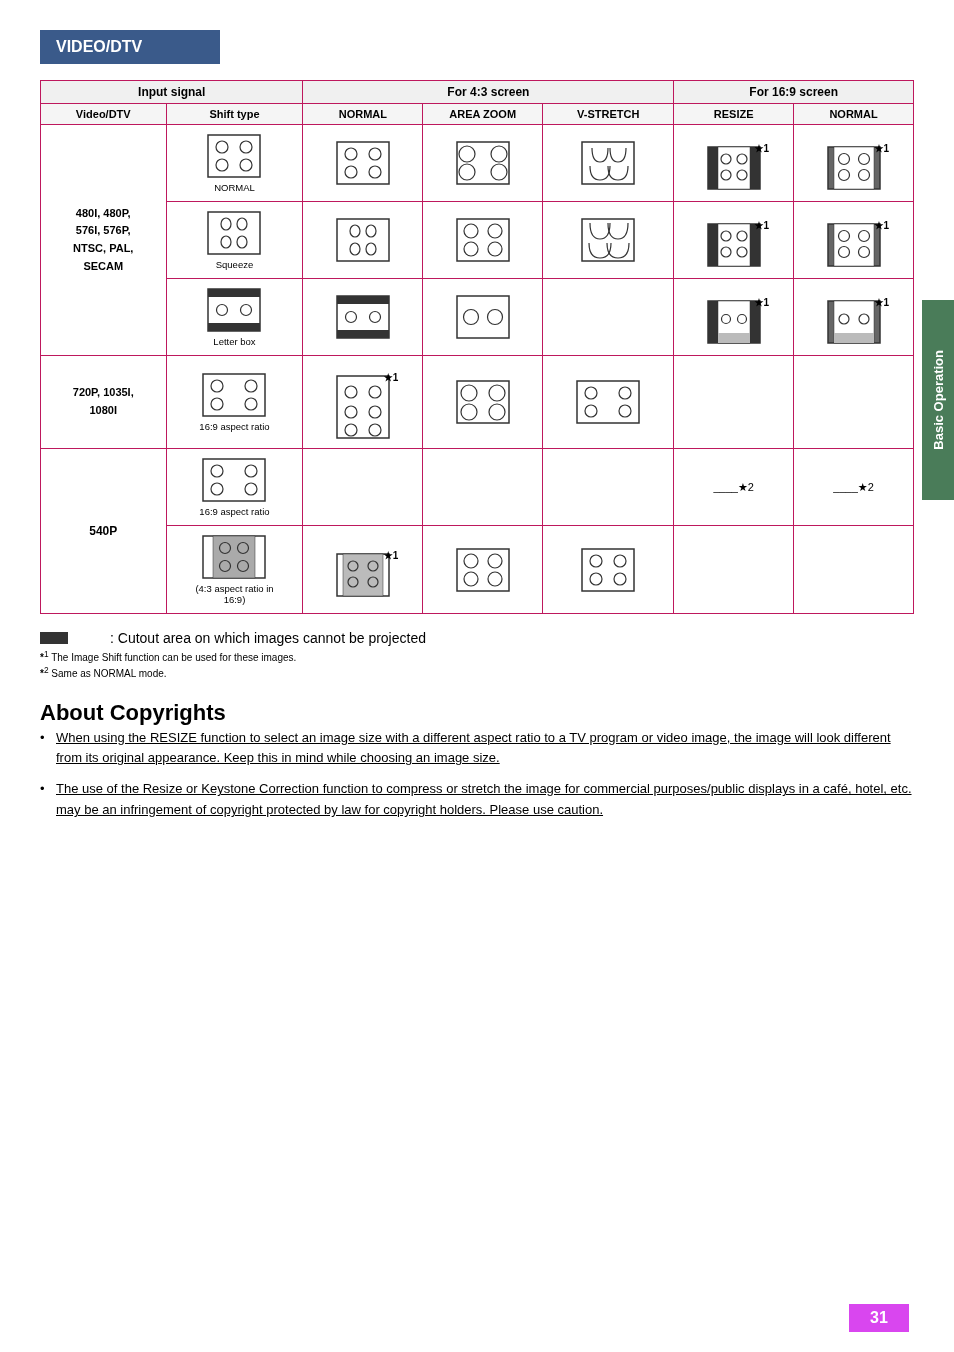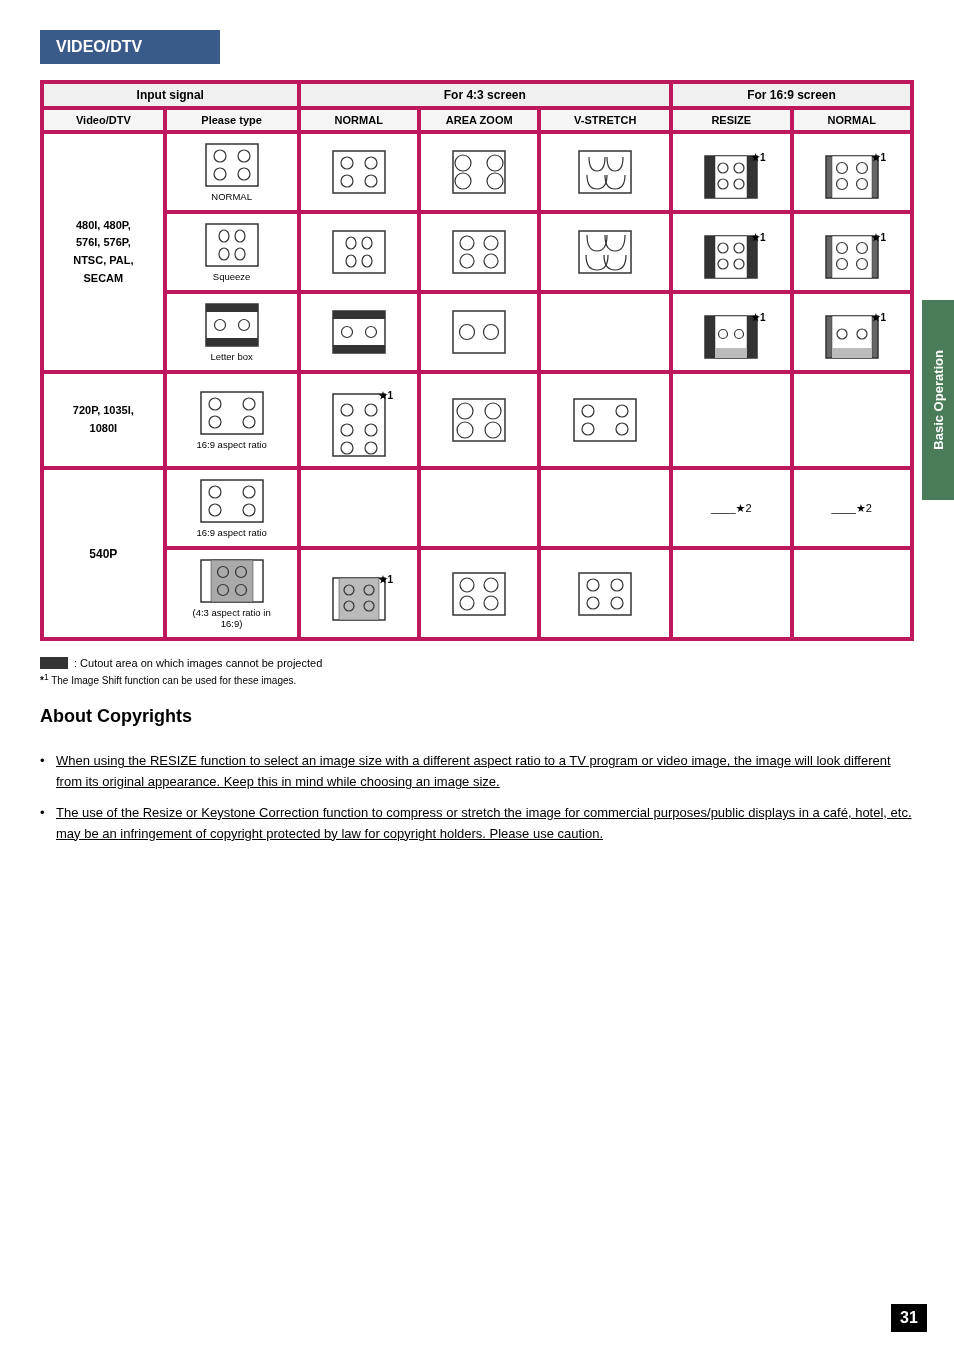--- a/index.html
+++ b/index.html
@@ -37,26 +37,26 @@
       font-weight: bold;
       writing-mode: vertical-rl;
       transform: rotate(180deg);
       white-space: nowrap;
     }
 
     
     .page-number {
       position: absolute;
       bottom: 20px;
-      right: 27px;
+      right: 45px;
       font-size: 16px;
       font-weight: bold;
-      background: #000000;
+      background: #d946ef;
       color: white;
-      width: 36px;
+      width: 60px;
       height: 28px;
       display: flex;
       align-items: center;
       justify-content: center;
     }
 
     
     .section-title {
       background: #3a5a8a;
       color: white;
@@ -70,21 +70,21 @@
 
     
     .main-table {
       width: 100%;
       border-collapse: collapse;
       border: 1px solid #888;
       margin-bottom: 16px;
     }
 
     .main-table th, .main-table td {
-      border: 4px solid #be185d;
+      border: 1px solid #be185d;
       text-align: center;
       padding: 4px 20px;
       vertical-align: middle;
       font-size: 11px;
     }
 
     .main-table .header-row th {
       background: #f0f0f0;
       font-weight: bold;
       font-size: 11px;
@@ -118,21 +118,22 @@
     
     .footnote-area {
       margin-top: 10px;
       margin-bottom: 20px;
     }
 
     .footnote-line {
       display: flex;
       align-items: center;
       margin-bottom: 3px;
-      font-size: 11px;
+      font-size: 14px;
+      gap: 36px;
     }
 
     .legend-black {
       width: 28px;
       height: 12px;
       background: #333;
       display: inline-block;
       margin-right: 6px;
       flex-shrink: 0;
     }
@@ -142,23 +143,23 @@
       height: 12px;
       background: #bbb;
       border: 1px solid #999;
       display: inline-block;
       margin-right: 6px;
       flex-shrink: 0;
     }
 
     
     .copyrights-title {
-      font-size: 18px;
+      font-size: 22px;
       font-weight: bold;
-      margin-bottom: 24px;
+      margin-bottom: 2px;
       margin-top: 20px;
     }
 
     .bullet-list {
       list-style: none;
       padding-left: 0;
       text-decoration: underline;
     }
 
     .bullet-list li {
@@ -197,21 +198,21 @@
   <table class="main-table">
 
     <thead>
       <tr class="header-row">
         <th colspan="2" style="font-weight:bold; font-size:12px;">Input signal</th>
         <th colspan="3" style="font-weight:bold; font-size:12px;">For 4:3 screen</th>
         <th colspan="2" style="font-weight:bold; font-size:12px;">For 16:9 screen</th>
       </tr>
       <tr class="subheader-row">
         <th style="width:110px;">Video/DTV</th>
-        <th style="width:120px;">Please type</th>
+        <th style="width:120px;">Shift type</th>
         <th style="width:100px;">NORMAL</th>
         <th style="width:100px;">AREA ZOOM</th>
         <th style="width:100px;">V-STRETCH</th>
         <th style="width:100px;">RESIZE</th>
         <th style="width:100px;">NORMAL</th>
       </tr>
     </thead>
     <tbody>
 
       <tr>
@@ -621,20 +622,23 @@
 
   
   <div class="footnote-area">
     <div class="footnote-line">
       <span class="legend-black"></span>
       <span>: Cutout area on which images cannot be projected</span>
     </div>
     <div class="footnote-star">
       <strong>*</strong><sup>1</sup> <span>The Image Shift function can be used for these images.</span>
     </div>
+    <div class="footnote-star">
+      <strong>*</strong><sup>2</sup> <span>Same as NORMAL mode.</span>
+    </div>
   </div>
 
   
   <div class="copyrights-section">
     <h2 class="copyrights-title">About Copyrights</h2>
     <ul class="bullet-list">
       <li>When using the RESIZE function to select an image size with a different aspect ratio to a TV program or video image, the image will look different from its original appearance. Keep this in mind while choosing an image size.</li>
       <li>The use of the Resize or Keystone Correction function to compress or stretch the image for commercial purposes/public displays in a café, hotel, etc. may be an infringement of copyright protected by law for copyright holders. Please use caution.</li>
     </ul>
   </div>

